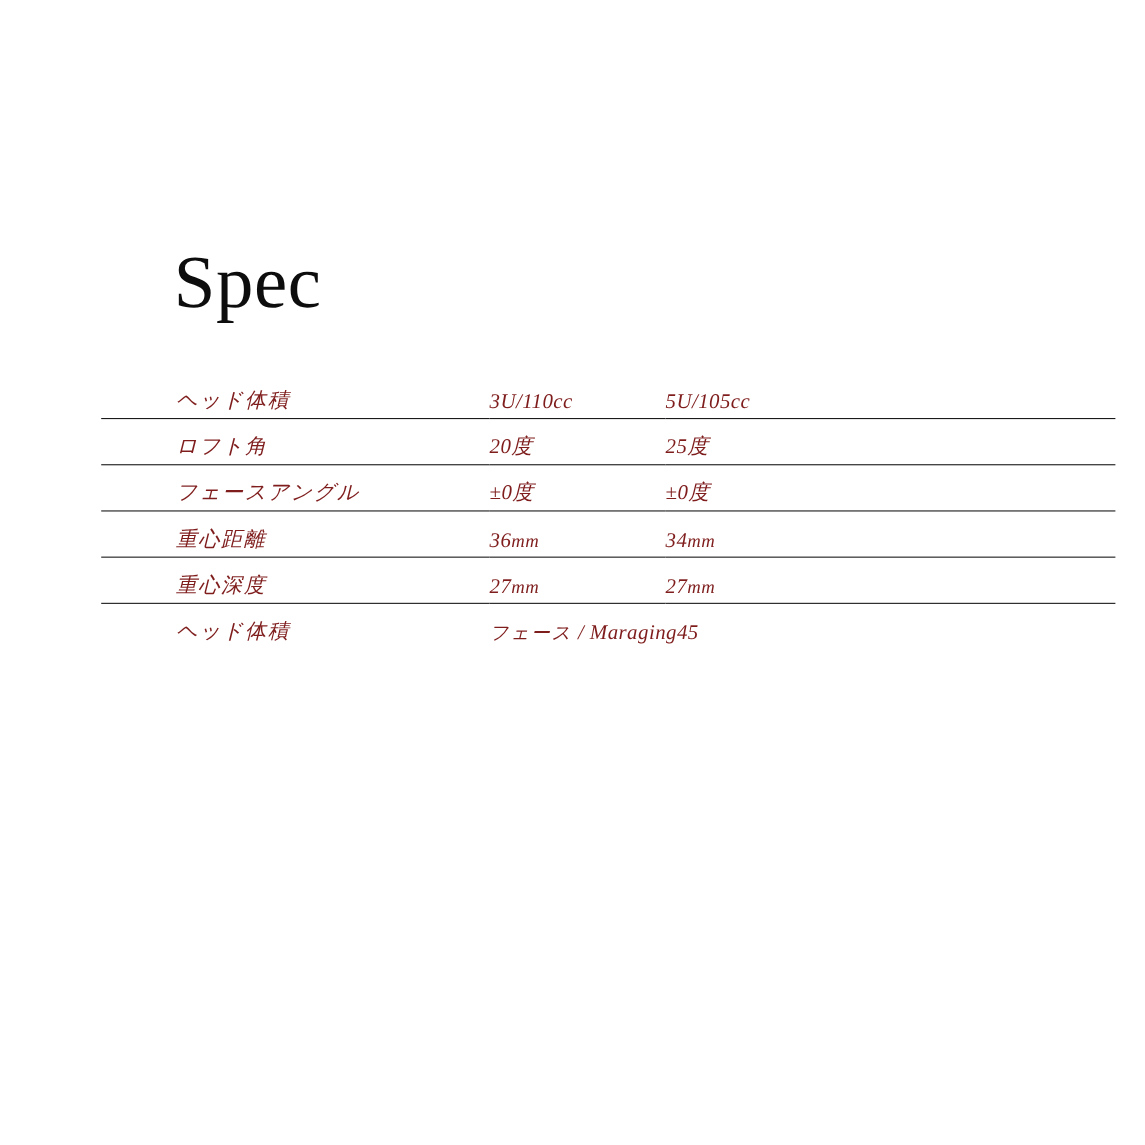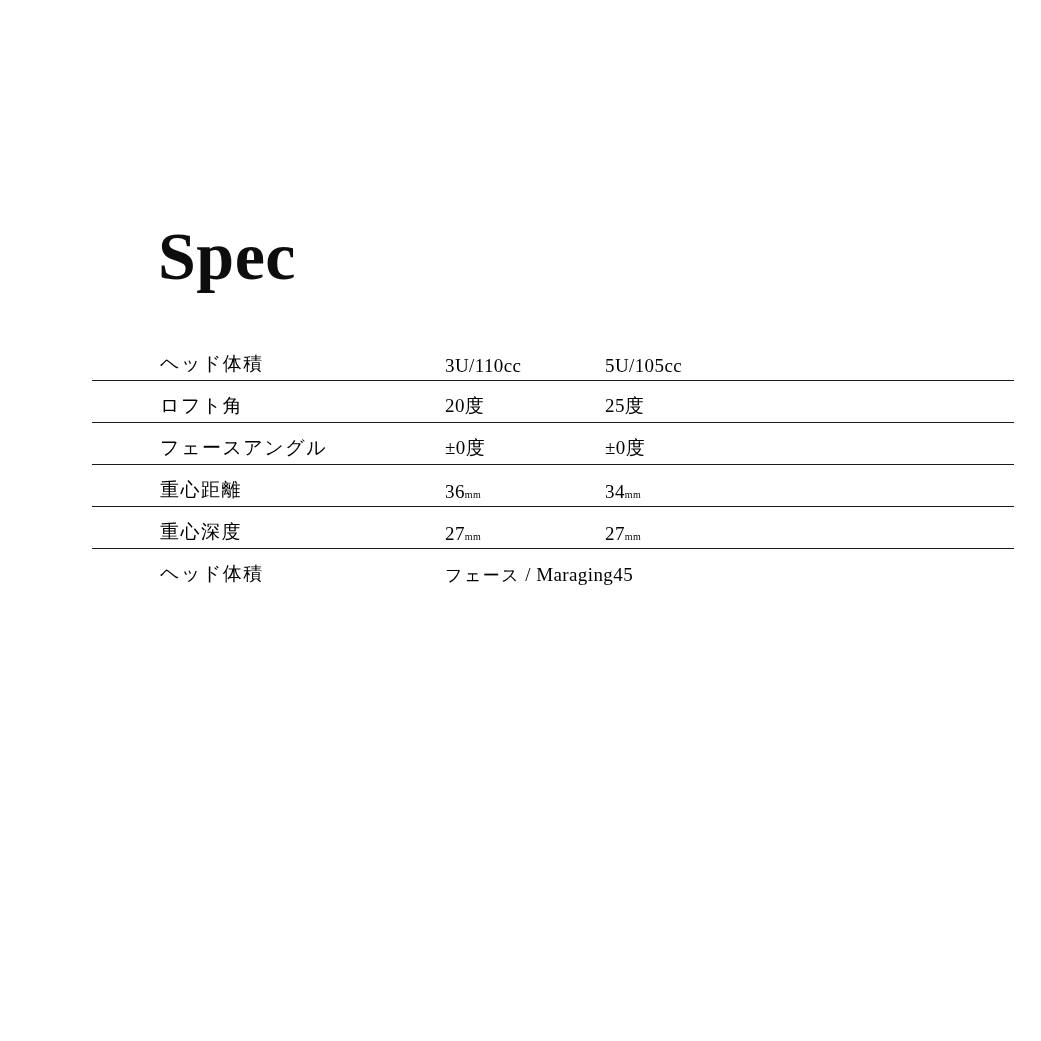--- a/index.html
+++ b/index.html
@@ -20,42 +20,43 @@
     height: 1041px;
     box-sizing: border-box;
   }
   .title {
     position: absolute;
     left: 158px;
     top: 222px;
     font-size: 68px;
     line-height: 1;
     letter-spacing: 0.5px;
-    font-weight: 700;
+    font-weight: 400;
     color: #0d0d0d;
     font-family: "Liberation Serif", "DejaVu Serif", serif;
   }
   .spec-table {
     position: absolute;
     left: 92px;
     top: 338px;
     width: 862px;
     border-collapse: collapse;
     table-layout: fixed;
   }
   .spec-table tr {
     height: 42px;
   }
   .spec-table td {
     border-bottom: 1px solid #1a1a1a;
     padding: 0 0 3px 0;
     vertical-align: bottom;
     font-size: 19px;
-    color: #000000;
+    color: #7f1d1d;
     white-space: nowrap;
+    font-style: italic;
   }
   .col-label {
     width: 285px;
     padding-left: 68px !important;
     font-size: 18.5px;
     letter-spacing: 1.2px;
   }
   .col-v1 {
     width: 160px;
     letter-spacing: 0.4px;
@@ -63,21 +64,21 @@
   .col-v2 {
     width: 409px;
     letter-spacing: 0.4px;
   }
   .jp {
     font-family: "DejaVu Sans", "Liberation Sans", sans-serif;
     font-size: 17.5px;
     letter-spacing: 1.5px;
   }
   .unit-sm {
-    font-size: 10px;
+    font-size: 17px;
   }
   .no-border td {
     border-bottom: none;
   }
   .sub-row td {
     padding-top: 8px;
   }
   .mixed {
     font-family: "Liberation Serif", "DejaVu Serif", serif;
   }

